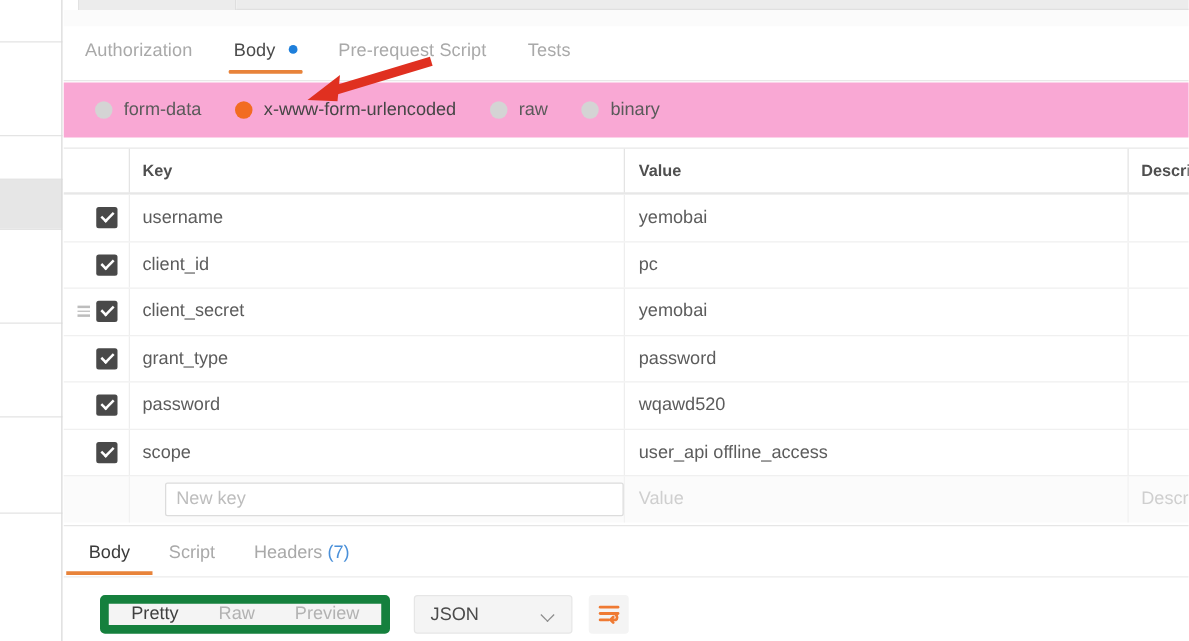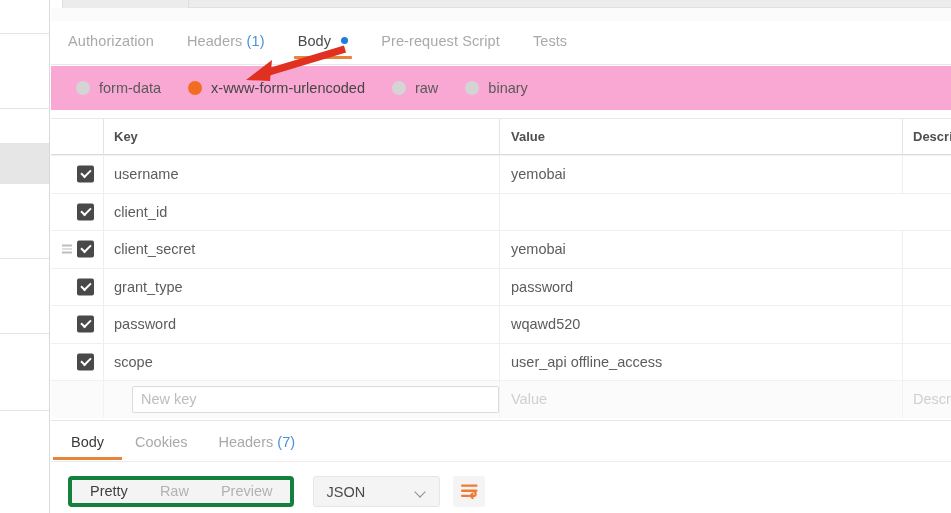--- a/index.html
+++ b/index.html
@@ -159,22 +159,23 @@
     background: #e8833a;
   }
 
   
   #resp-bar {
     position: absolute; left: 0; top: 470px; width: 900px; height: 43px;
     display: flex; align-items: center; padding-left: 17px; background: #fff;
   }
   #seg {
     display: flex; align-items: center; height: 31px;
-    background: #f4f4f4; border: 4px solid #15803d; border-radius: 4px;
+    background: #f4f4f4; border: 7px solid #15803d; border-radius: 4px;
     padding: 0 2px;
+    margin-left: 12px;
   }
   .seg-i {
     font-size: 14.5px; color: #b2b2b2; padding: 0 16px; line-height: 29px;
     cursor: pointer; white-space: nowrap;
   }
   .seg-i.active { color: #3f3f3f; }
   #fmt {
     display: flex; align-items: center; height: 31px; margin-left: 19px;
     background: #f4f4f4; border: 1px solid #e6e6e6; border-radius: 3px;
     padding: 0 12px; cursor: pointer; gap: 40px;
@@ -218,24 +219,20 @@
     <div id="tab-remnant-bar"></div>
     <div id="tab-remnant"></div>
     <div id="tab-remnant-shade"></div>
 
     <div id="req-tabs">
 
       <div class="rtab">
         <span>Authorization</span>
       </div>
 
-      <div class="rtab">
-        <span>Headers</span>
-        <span class="cnt">(1)</span>
-      </div>
 
       <div class="rtab active">
         <span>Body</span>
         <span class="dot"></span>
         <span class="underline"></span>
       </div>
 
       <div class="rtab">
         <span>Pre-request Script</span>
       </div>
@@ -288,20 +285,23 @@
         </div>
       </div>
 
       <div class="kvrow">
         <div class="c-chk">
           <span class="cbox"></span>
         </div>
         <div class="c-key">
           <span class="cell-txt">client_id</span>
         </div>
+        <div class="c-val">
+          <span class="cell-txt">pc</span>
+        </div>
         <div class="c-desc">
           <span class="cell-txt"></span>
         </div>
       </div>
 
       <div class="kvrow">
         <div class="c-chk">
           <span class="drag">
               <i></i>
               <i></i>
@@ -378,21 +378,21 @@
         </div>
       </div>
     </div>
 
     <div id="resp-tabs">
       <div class="ztab active" style="margin-left:19px;">
         <span>Body</span>
         <span class="underline"></span>
       </div>
       <div class="ztab">
-        <span>Cookies</span>
+        <span>Script</span>
       </div>
       <div class="ztab">
         <span>Headers</span>
         <span class="cnt">(7)</span>
       </div>
     </div>
 
     <div id="resp-bar">
       <div id="seg">
         <span class="seg-i active">Pretty</span>

